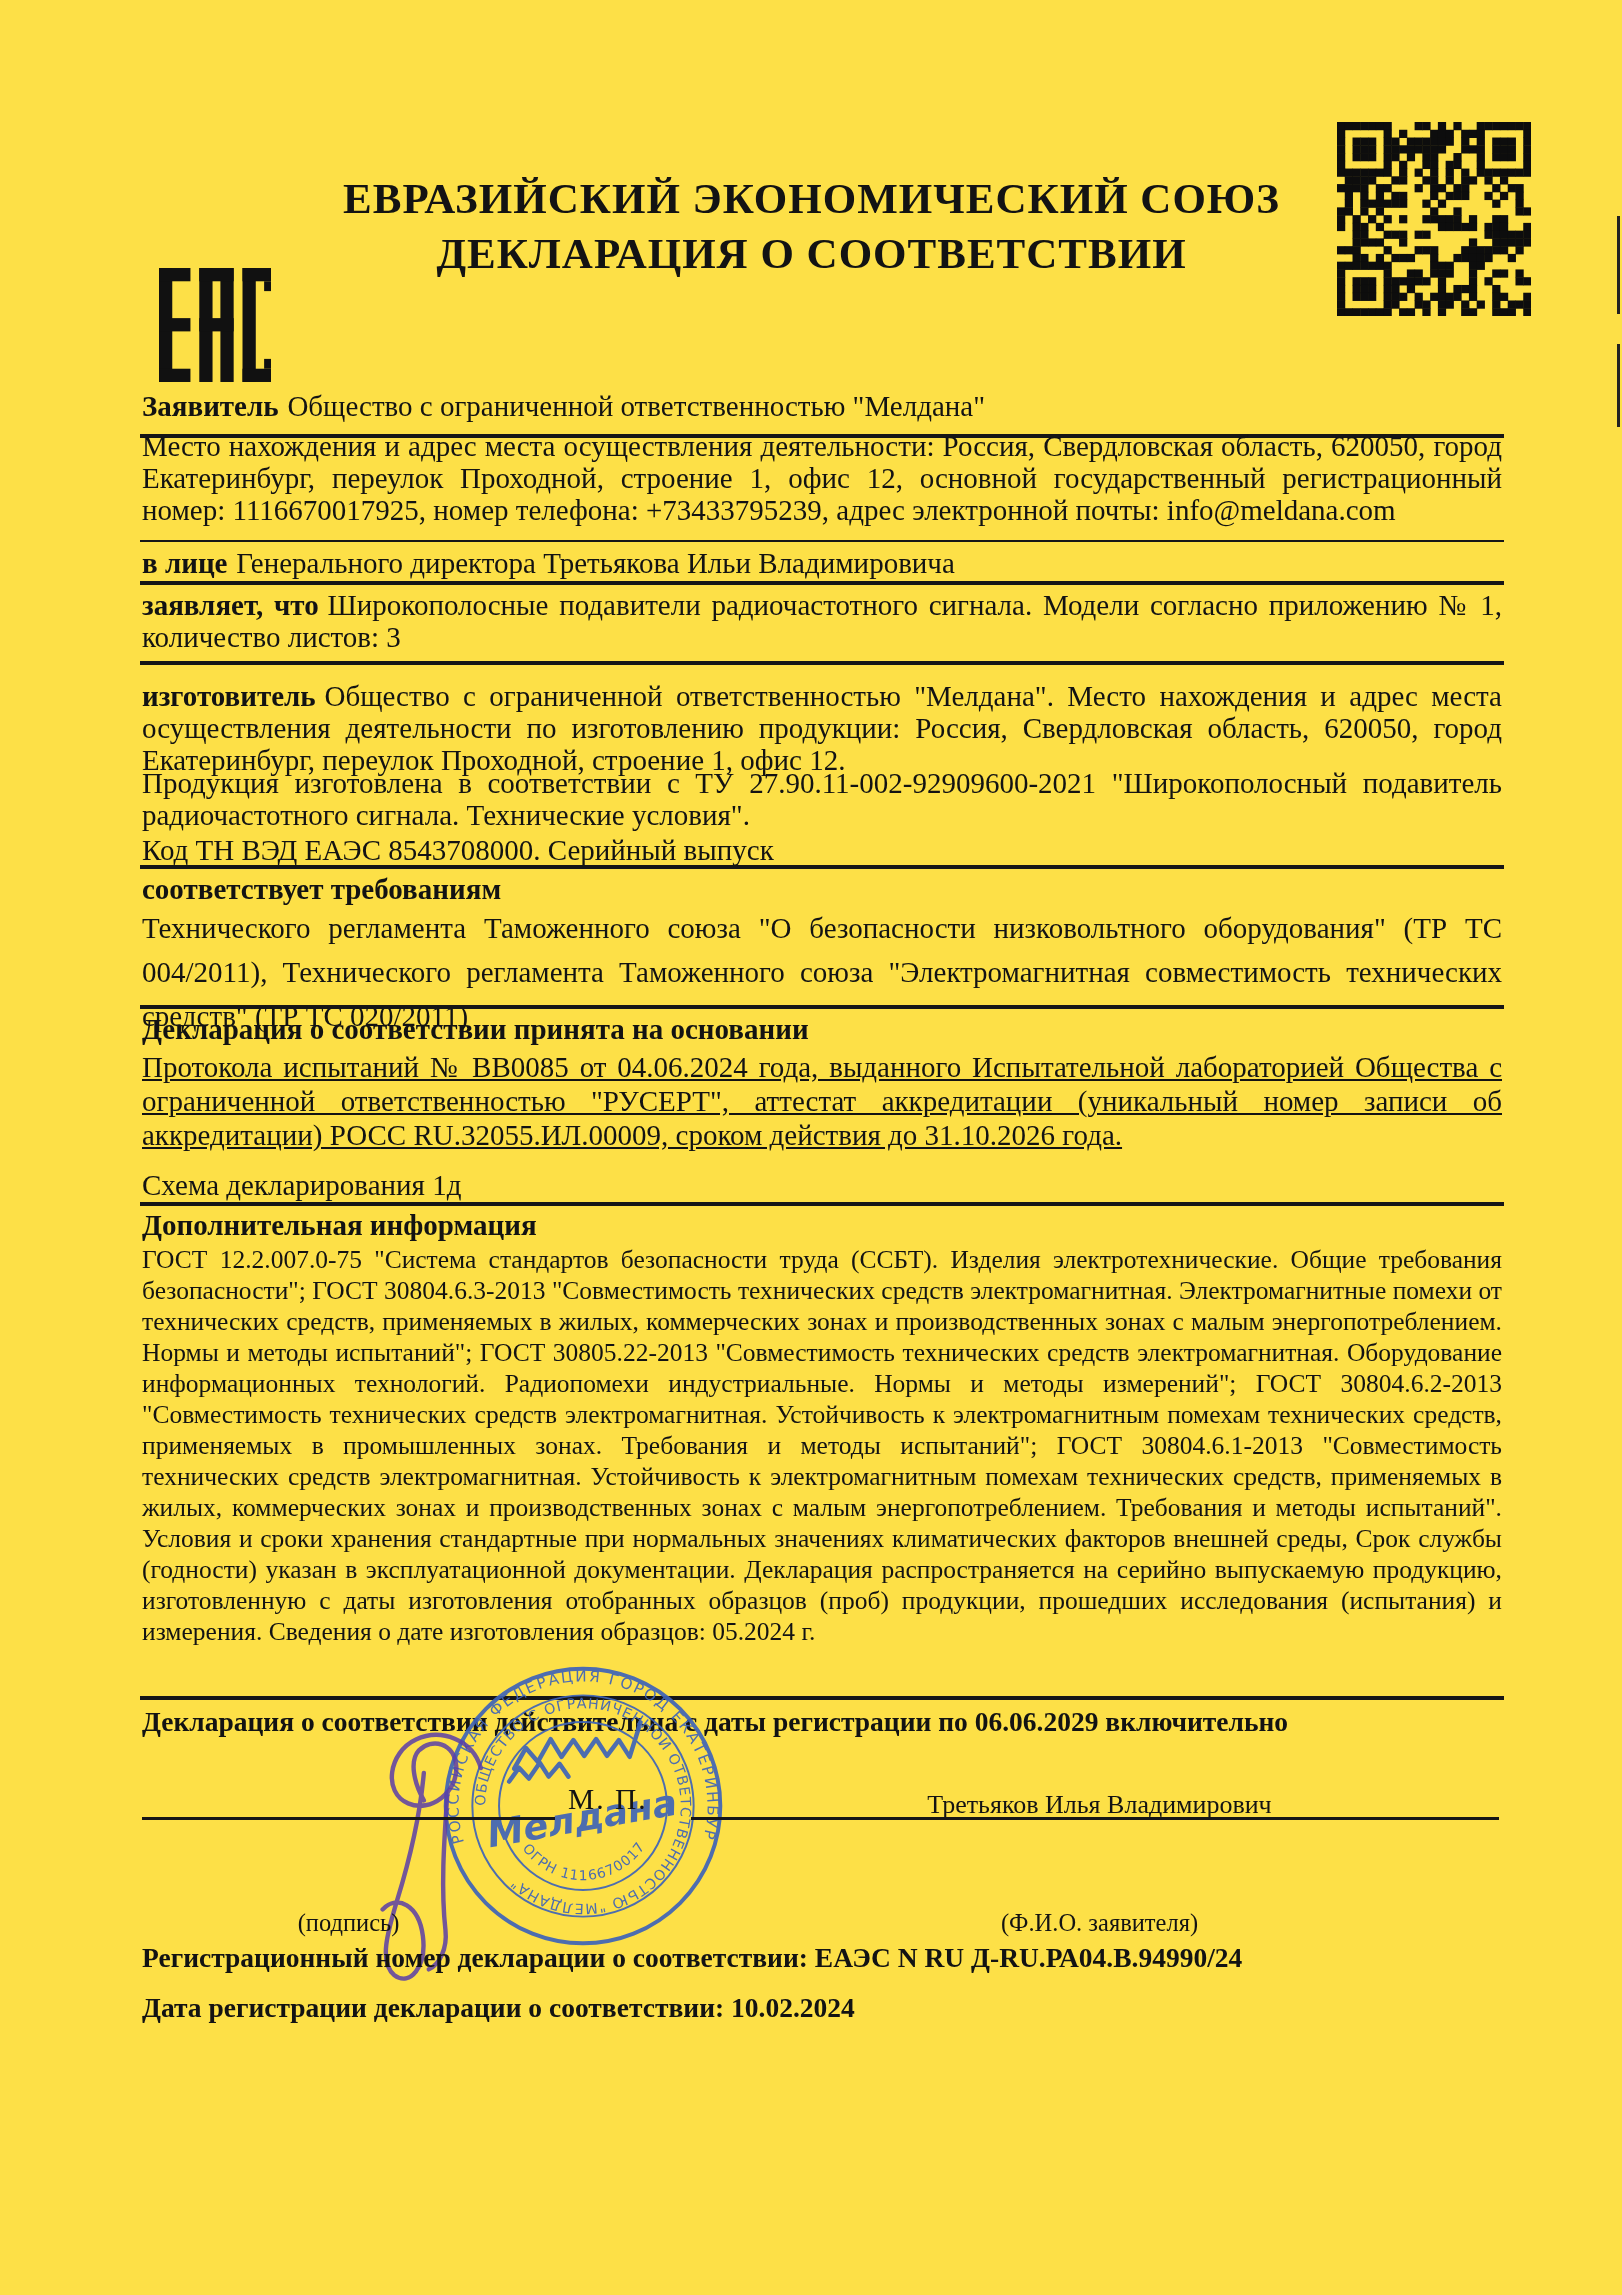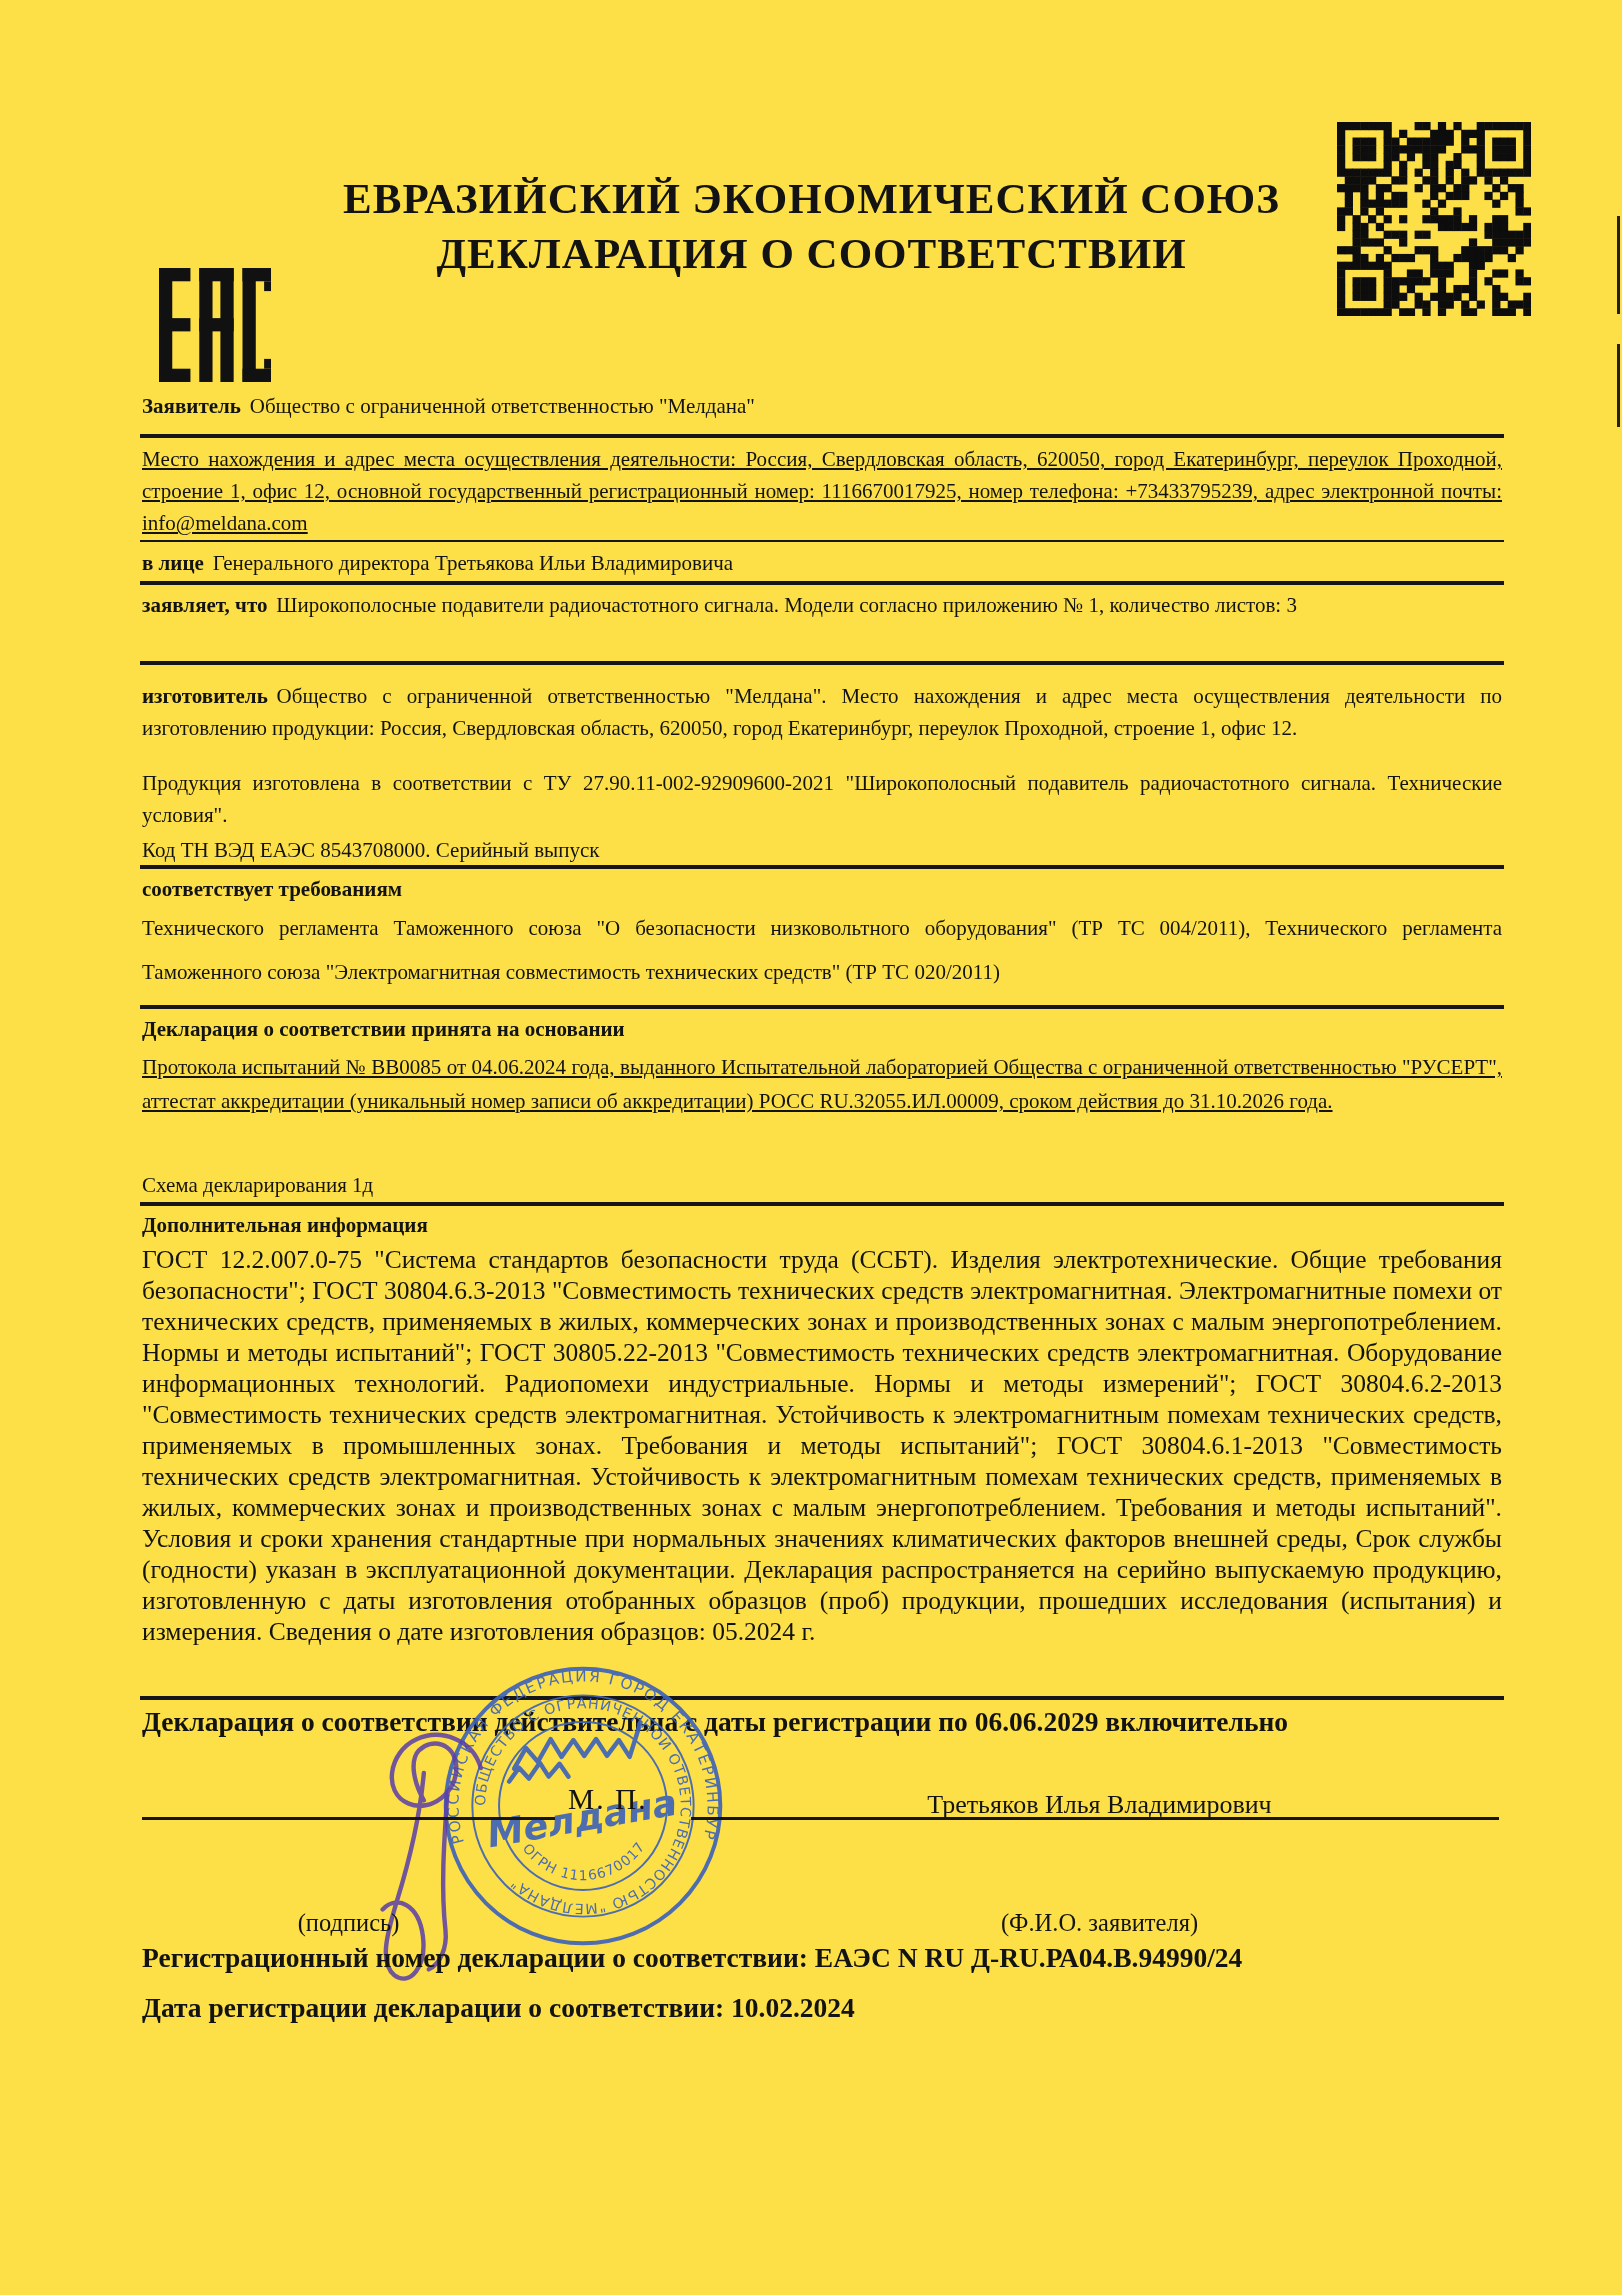--- a/index.html
+++ b/index.html
@@ -1,20 +1,20 @@
 <!DOCTYPE html>
 <html style="font-size:7.9px"><head>
 <meta charset="utf-8">
 <style>
   html,body{margin:0;padding:0;background:#9a9a9a;}
   .page{position:relative;width:1623px;height:2295px;background:#fde047;
         font-family:"Liberation Serif",serif;color:#131313;overflow:hidden;}
   .title{position:absolute;top:171px;left:0;width:100%;text-align:center;
          font-weight:bold;font-size:43px;line-height:55px;letter-spacing:1px;}
-  .row{position:absolute;left:142px;width:1360px;font-size:21px;line-height:32px;}
+  .row{position:absolute;left:142px;width:1360px;font-size:29px;line-height:32px;}
   .j{text-align:justify;}
   .bold{font-weight:bold;}
   .lbl{font-weight:bold;margin-right:8.8px;}
   .rule{position:absolute;left:140px;width:1364px;height:4.4px;background:#161616;}
   .rule.thin{height:2px;}
   .gost{font-size:25.5px;line-height:31px;}
   .big{font-size:27.5px;}
   .sigline{position:absolute;top:1817px;height:3.4px;background:#161616;}
   .caption{position:absolute;top:1909px;font-size:24.5px;text-align:center;}
   .mp{position:absolute;left:568px;top:1783px;font-size:29.5px;letter-spacing:2px;}
@@ -398,21 +398,21 @@
   </div>
 
   <div class="streak" style="right:2.9px;top:216px;width:3.4px;height:98px;"></div>
   <div class="streak" style="right:2.9px;top:344px;width:3.4px;height:83px;"></div>
 
   <div class="row" style="top:390px;">
     <b class="lbl">Заявитель</b><span>Общество с ограниченной ответственностью "Мелдана"</span>
   </div>
   <div class="rule" style="top:434px;"></div>
 
-  <div class="row j" style="top:443px;text-decoration:underline;">Место нахождения и адрес места осуществления деятельности: Россия, Свердловская область, 620050, город Екатеринбург, переулок Проходной, строение 1, офис 12, основной государственный регистрационный номер: 1116670017925, номер телефона: +73433795239, адрес электронной почты: info@meldana.com</div>
+  <div class="row j" style="top:430px;">Место нахождения и адрес места осуществления деятельности: Россия, Свердловская область, 620050, город Екатеринбург, переулок Проходной, строение 1, офис 12, основной государственный регистрационный номер: 1116670017925, номер телефона: +73433795239, адрес электронной почты: info@meldana.com</div>
   <div class="rule thin" style="top:540px;"></div>
 
   <div class="row" style="top:547px;">
     <b class="lbl">в лице</b><span>Генерального директора Третьякова Ильи Владимировича</span>
   </div>
   <div class="rule" style="top:581px;"></div>
 
   <div class="row j" style="top:589px;">
     <b class="lbl">заявляет, что</b><span>Широкополосные подавители радиочастотного сигнала.  Модели согласно приложению  № 1, количество листов: 3</span>
   </div>

